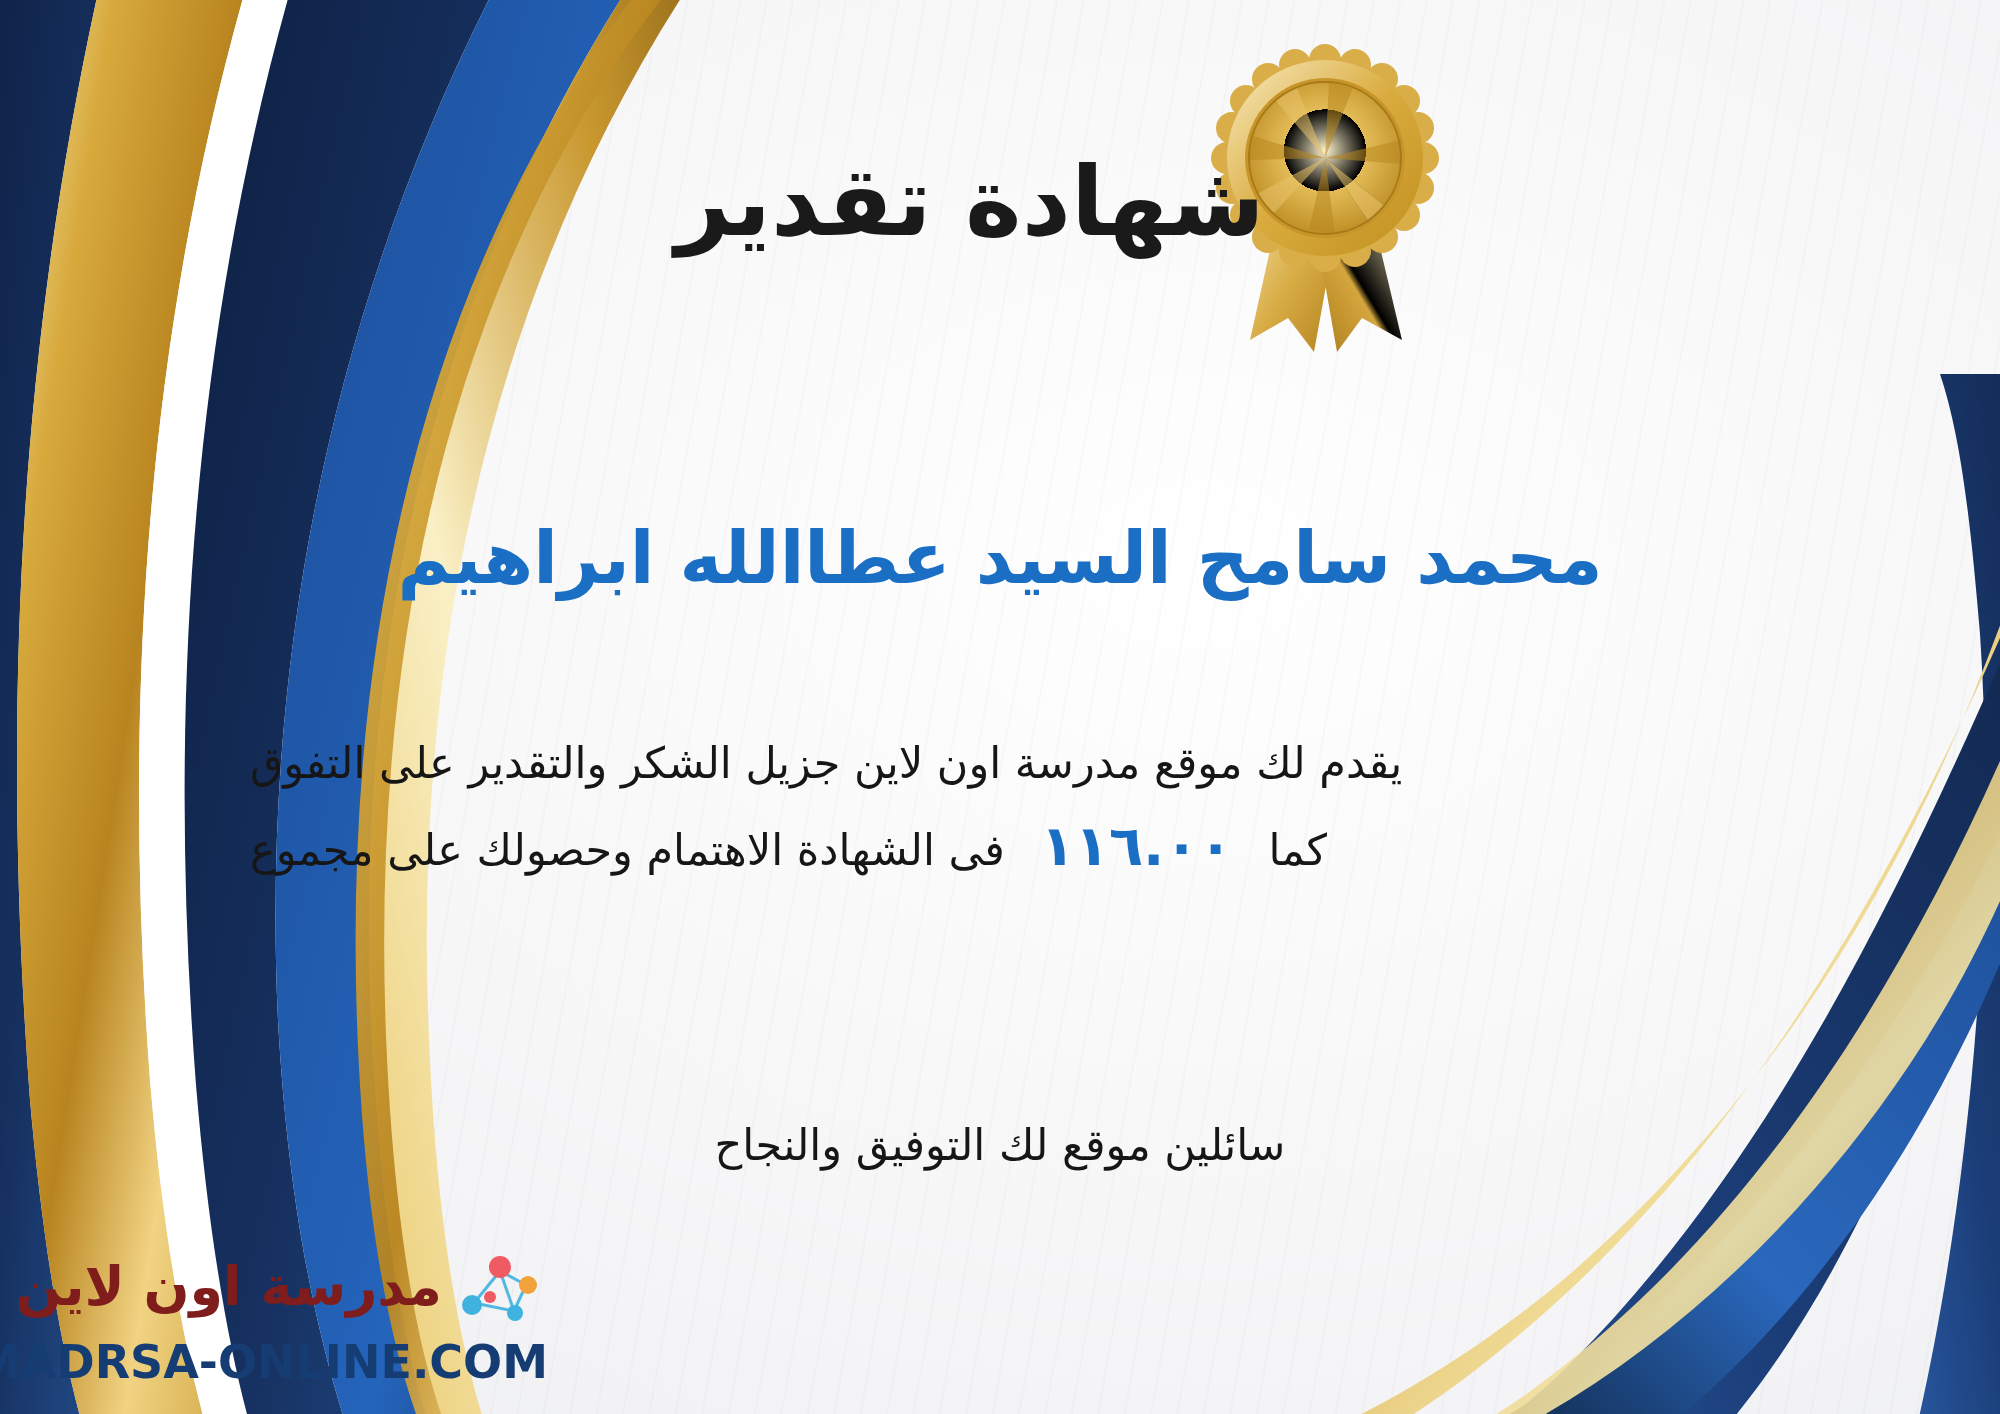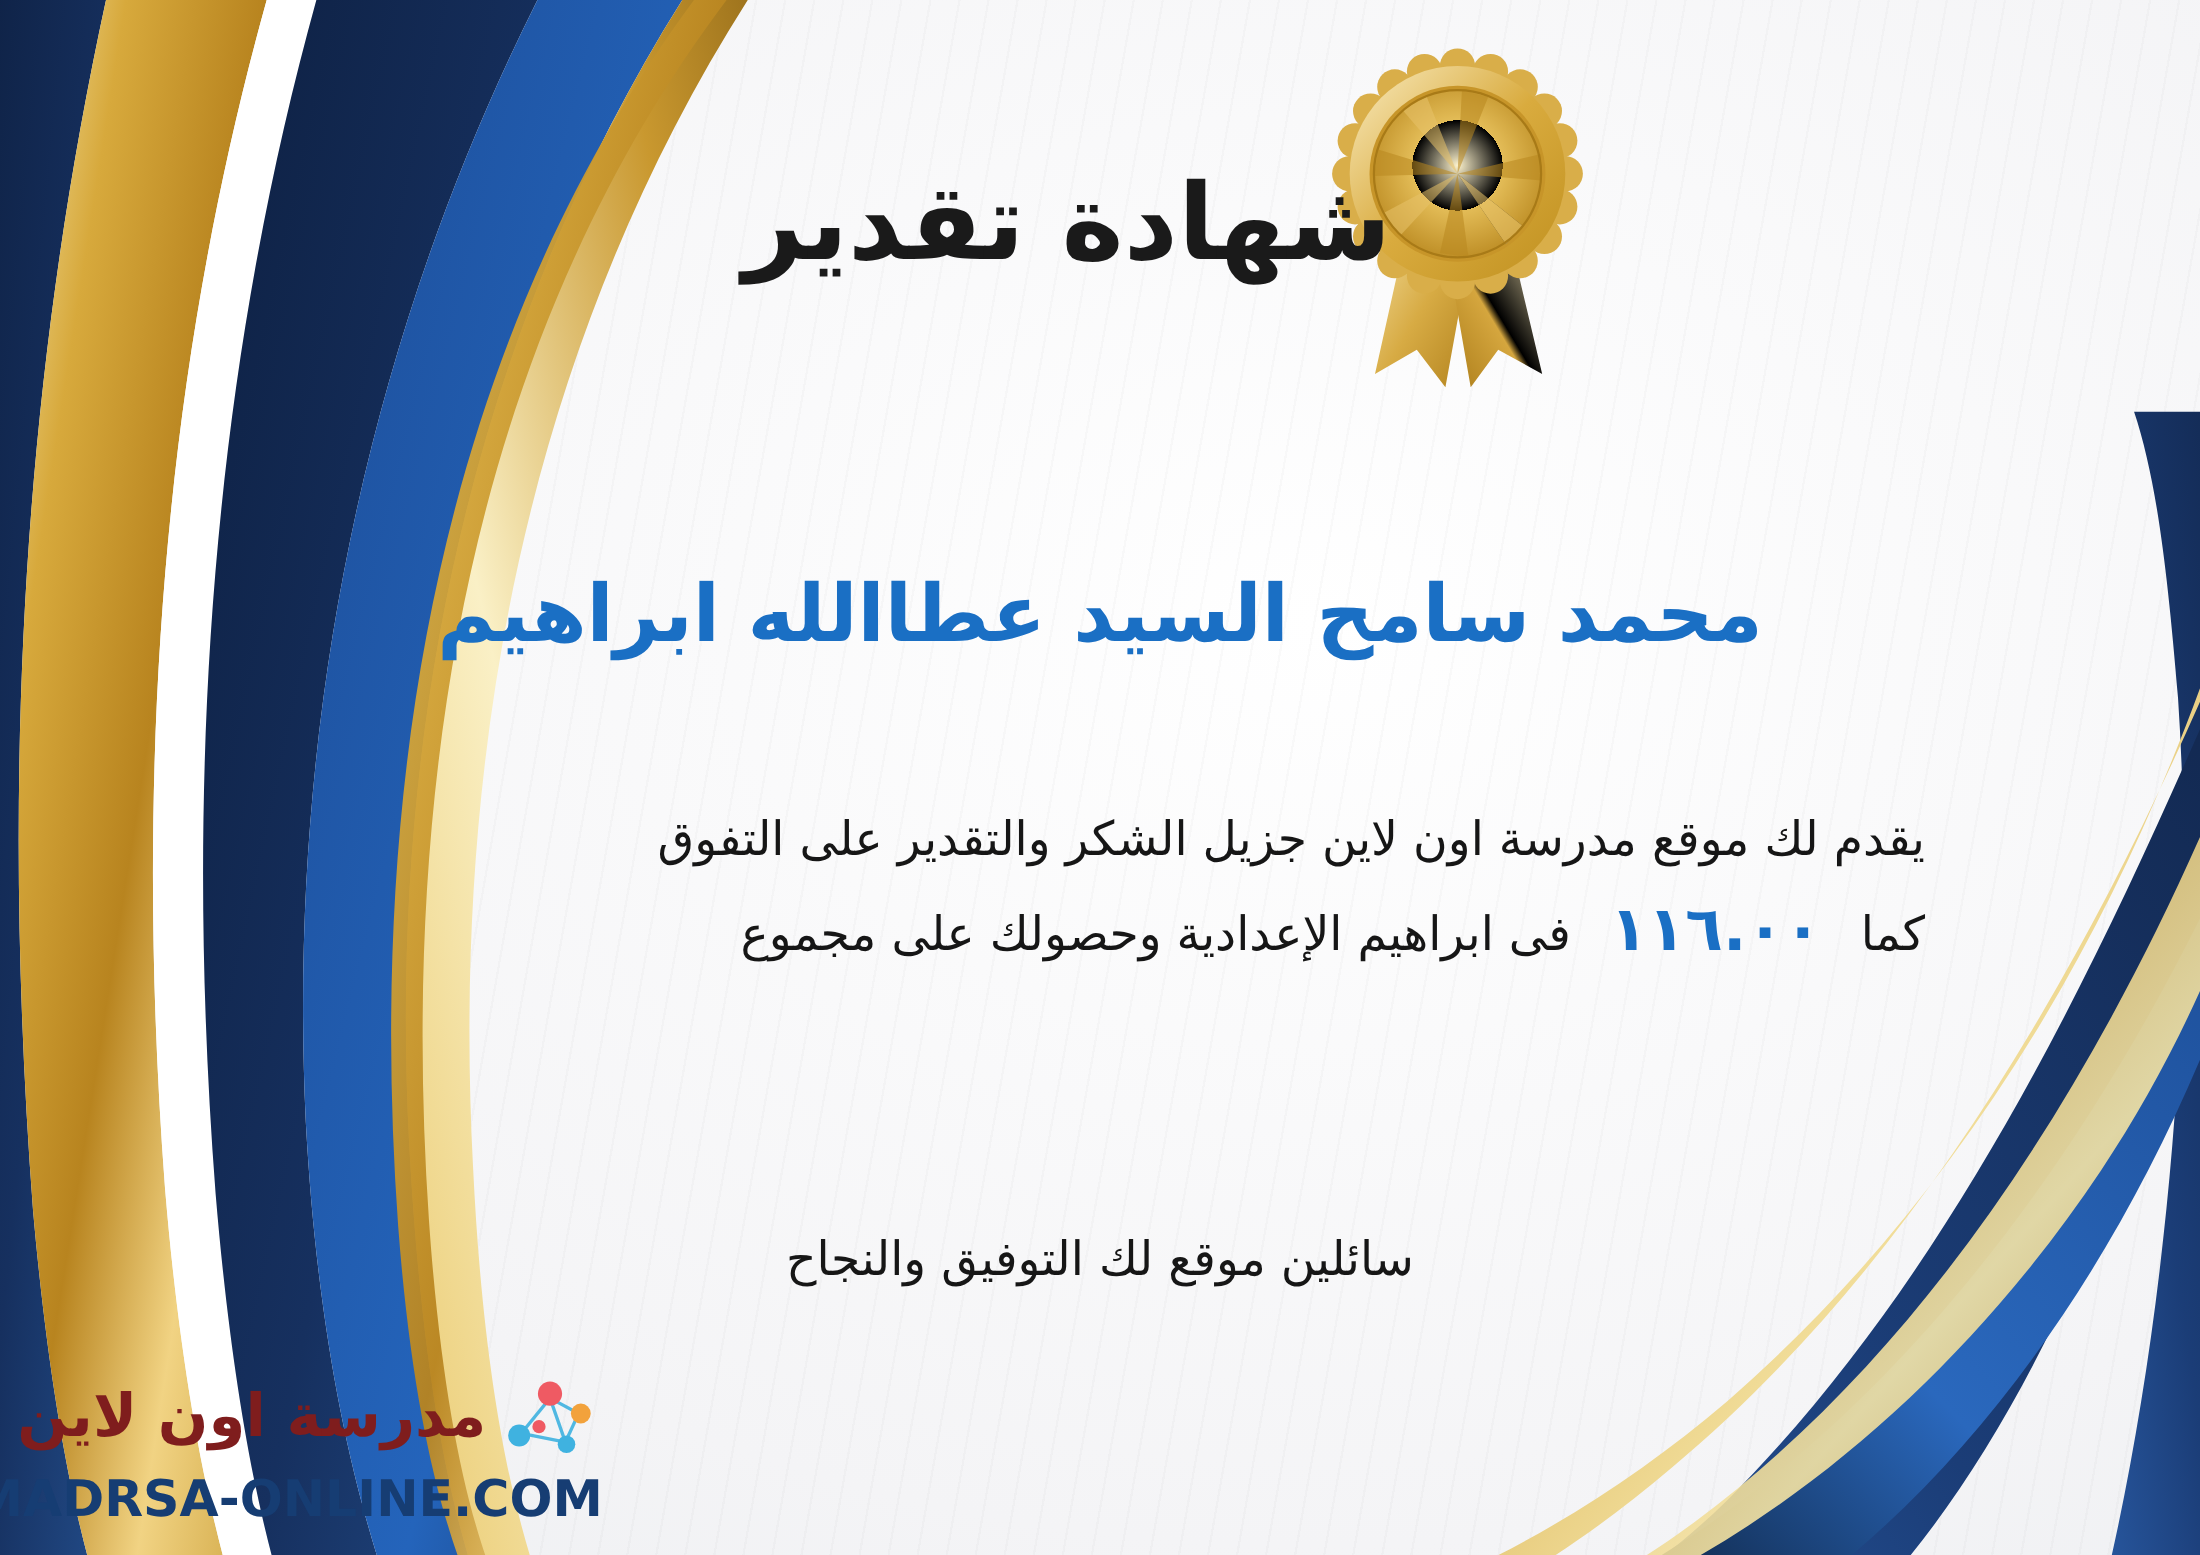--- a/index.html
+++ b/index.html
@@ -105,21 +105,21 @@
     padding: 0 103px;
     box-sizing: border-box;
   }
 
   .body-text {
     position: absolute;
     top: 730px;
     width: 100%;
     padding: 0 250px;
     box-sizing: border-box;
-    text-align: right;
+    text-align: left;
     font-size: 43px;
     font-weight: 400;
     color: #161616;
     line-height: 1.55;
   }
   .body-line {
     display: block;
     white-space: nowrap;
   }
   .body-line.l2 { margin-top: 6px; }
@@ -366,21 +366,21 @@
 
     <div class="cert-title">شهادة تقدير</div>
 
     <div class="student-name">محمد سامح السيد عطاالله ابراهيم</div>
 
     <div class="body-text">
       <span class="body-line l1">يقدم لك موقع مدرسة اون لاين جزيل الشكر  والتقدير على التفوق</span>
       <span class="body-line l2">
         <span>كما</span>
         <span class="score">١١٦.٠٠</span>
-        <span>فى ابراهيم الإعدادية وحصولك على مجموع</span>
+        <span>فى الشهادة الاهتمام وحصولك على مجموع</span>
       </span>
     </div>
 
     <div class="closing">سائلين موقع لك التوفيق  والنجاح</div>
   </div>
 
   <div class="logo">
     <div class="logo-row">
       <span class="logo-ar">مدرسة اون لاين</span>
       <span class="logo-mark">

